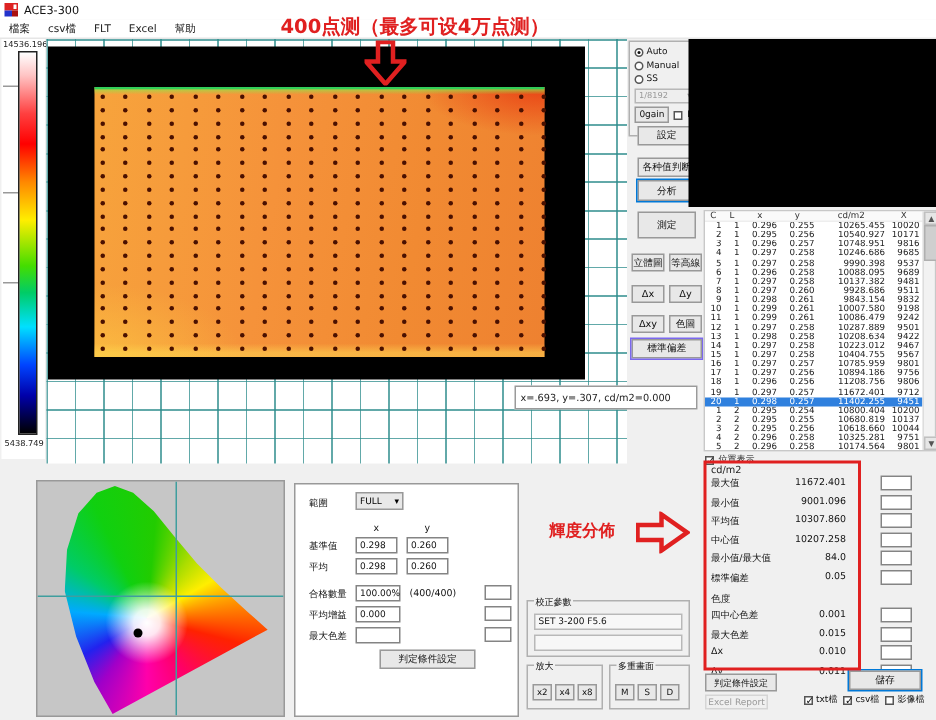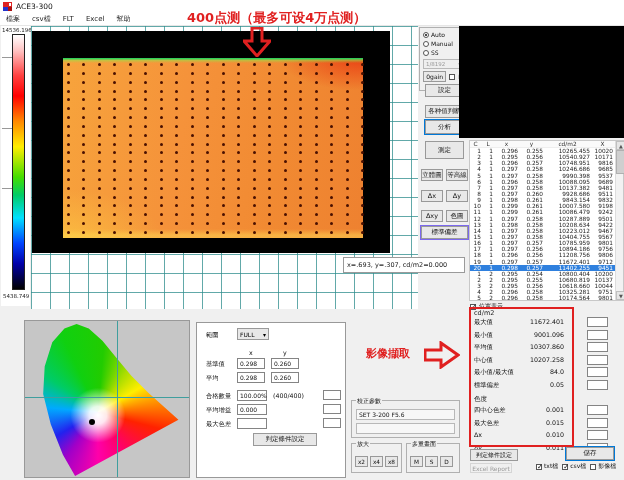--- a/index.html
+++ b/index.html
@@ -968,16 +968,16 @@
     <span class="cb-item">
       <span class="checkbox"></span>
       <span class="cb-label">影像檔</span>
     </span>
   </div>
 
 <div class="abs anno" id="anno-points">400点测（最多可设4万点测）</div>
 <svg class="abs" id="arrow-down" width="28" height="30" viewBox="0 0 28 30">
   <polygon points="9,1 19,1 19,14 27,14 14,29 1,14 9,14" fill="none" stroke="#e02020" stroke-width="3"></polygon>
 </svg>
-<div class="abs anno" id="anno-values">影像擷取</div>
+<div class="abs anno" id="anno-values">輝度分佈</div>
 <svg class="abs" id="arrow-right" width="36" height="28" viewBox="0 0 36 28">
   <polygon points="1,9 17,9 17,2 34,14 17,26 17,19 1,19" fill="none" stroke="#e02020" stroke-width="3"></polygon>
 </svg>
 
 </body></html>

